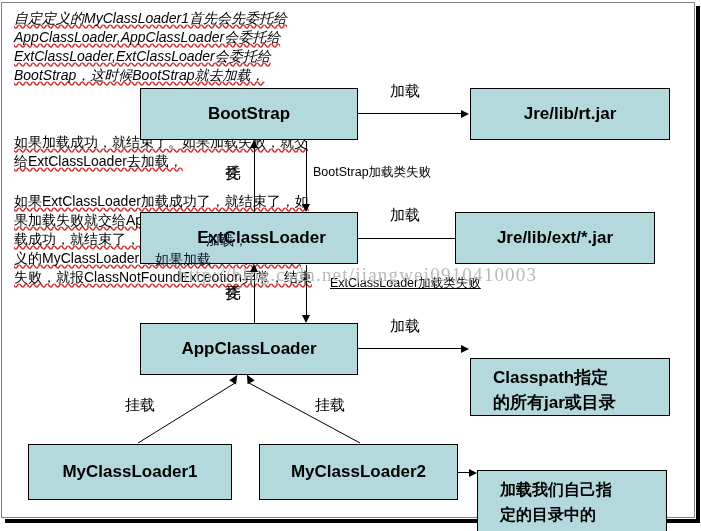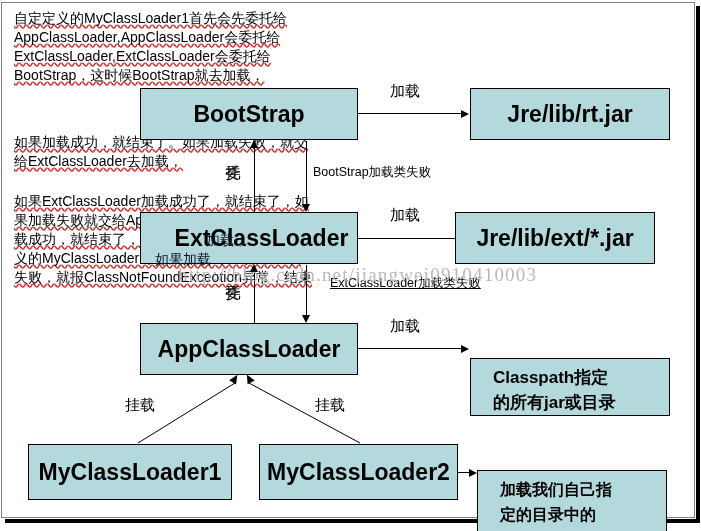--- a/index.html
+++ b/index.html
@@ -45,41 +45,41 @@
 
   
   .para {
     position: absolute;
     color: #000000;
     font-size: 14px;
     line-height: 19px;
     white-space: pre-wrap;
     letter-spacing: 0px;
   }
-  .para.p1 { left: 14px; top: 9px;  width: 300px; }
+  .para.p1 { left: 14px; top: 9px;  width: 300px; font-style: italic; }
   .para.p2 { left: 14px; top: 133px; width: 300px; }
   .para.p3 { left: 14px; top: 192px; width: 300px; }
 
   .squig {
     text-decoration: underline wavy #d42c2c;
     text-decoration-skip-ink: none;
   }
 
   
   .box {
     position: absolute;
     background: #b4d9dd;
     border: 1px solid #000000;
     box-sizing: border-box;
     display: flex;
     align-items: center;
     justify-content: center;
     color: #000000;
     font-weight: bold;
-    font-size: 23px;
+    font-size: 17px;
     text-align: right;
     z-index: 5;
   }
   .box.multiline {
     display: block;
     padding: 6px 0 0 22px;
     text-align: left;
     line-height: 25px;
     margin-top: 40px;
   }

